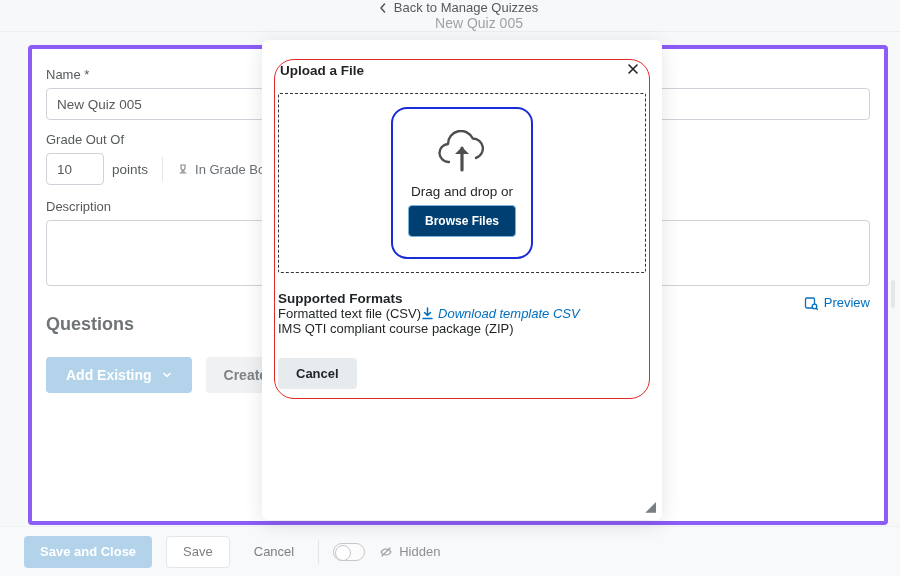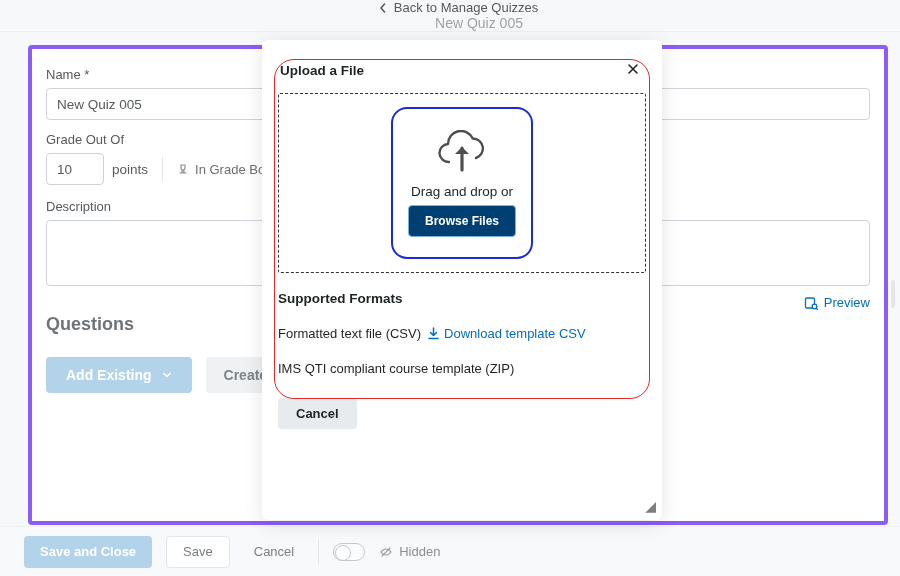--- a/index.html
+++ b/index.html
@@ -45,22 +45,22 @@
   .modal-inner { position: absolute; inset: 12px 16px 30px 16px; }
   .red-ring { position: absolute; top: 59px; left: 274px; width: 376px; height: 340px; border: 1.6px solid #e12828; border-radius: 20px; pointer-events: none; }
   .modal-head { display: flex; justify-content: space-between; align-items: center; padding: 6px 2px 10px 2px; }
   .modal-title { font-size: 13.5px; font-weight: 600; color: #1f2325; }
   .close { background: none; border: none; cursor: pointer; padding: 4px; }
   .dropzone { border: 1px dashed #333; border-radius: 2px; height: 180px; display: flex; justify-content: center; align-items: center; }
   .drop-inner { border: 2px solid #1a2bd8; border-radius: 16px; width: 142px; height: 152px; display: flex; flex-direction: column; align-items: center; justify-content: center; gap: 6px; }
   .drag-text { font-size: 13.5px; color: #1f2325; margin-top: 4px; }
   .browse { background: #003f72; color: #fff; border: 1px solid #7ab3d9; border-radius: 4px; font-size: 12px; font-weight: 600; padding: 8px 16px; cursor: pointer; }
   .sf-title { font-size: 13.5px; font-weight: 700; color: #1f2325; margin-top: 18px; }
-  .sf-line { font-size: 13px; color: #1f2325; margin-top: 20px; display: flex; gap: 6px; flex-wrap: wrap; }
-  .dl-link { color: #006fbf; text-decoration: none; font-size: 13px; display: inline-flex; align-items: center; gap: 4px; cursor: pointer; }
+  .sf-line { font-size: 13px; color: #1f2325; margin-top: 0; display: flex; flex-wrap: wrap; }
+  .dl-link { color: #006fbf; text-decoration: none; font-size: 13px; display: inline-flex; align-items: center; gap: 4px; cursor: pointer; font-style: italic; }
   .modal-cancel { background: #e8ebee; border: none; border-radius: 4px; padding: 8px 18px; font-size: 13px; font-weight: 600; color: #1f2325; margin-top: 22px; cursor: pointer; }
   .resize-grip { position: absolute; right: 6px; bottom: 6px; color: #7a7f83; font-size: 14px; pointer-events: none; }
 
   
   .right-stripe { position: absolute; right: 5px; top: 280px; width: 4px; height: 28px; background: #e4e7ea; border-radius: 2px; }
 </style>
 </head>
 <body>
 
 <div class="page">
@@ -171,21 +171,21 @@
         <span>Formatted text file (CSV)</span>
         <a class="dl-link">
           <svg width="13" height="13" viewBox="0 0 13 13">
               <path d="M6.5 1v7M3.5 5.5 6.5 8.5 9.5 5.5" stroke="#006fbf" stroke-width="1.5" fill="none" stroke-linecap="round" stroke-linejoin="round"></path>
               <path d="M2 11.5h9" stroke="#006fbf" stroke-width="1.5" stroke-linecap="round"></path>
             </svg>
           <span>Download template CSV</span>
         </a>
       </div>
       <div class="sf-line">
-        <span>IMS QTI compliant course template (ZIP)</span>
+        <span>IMS QTI compliant course package (ZIP)</span>
       </div>
 
       <button class="modal-cancel">Cancel</button>
     </div>
     <div class="resize-grip">◢</div>
   </div>
 
   <div class="red-ring"></div>
 
 </div>

